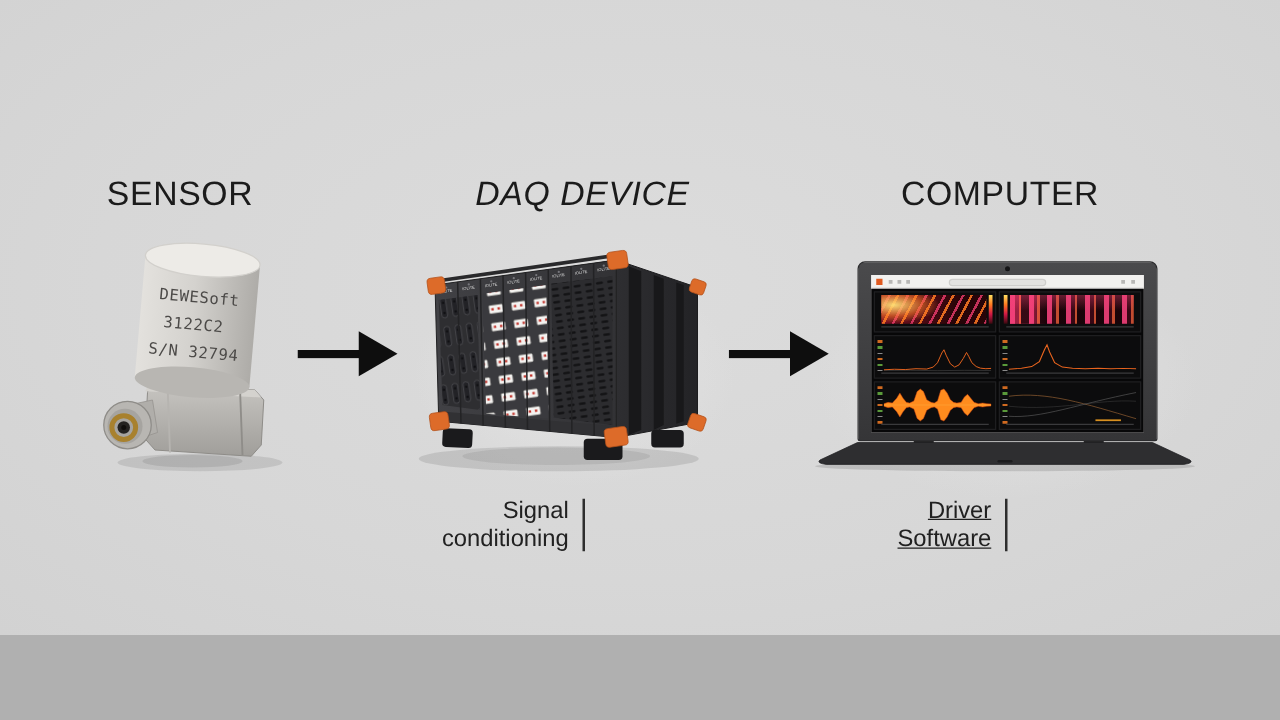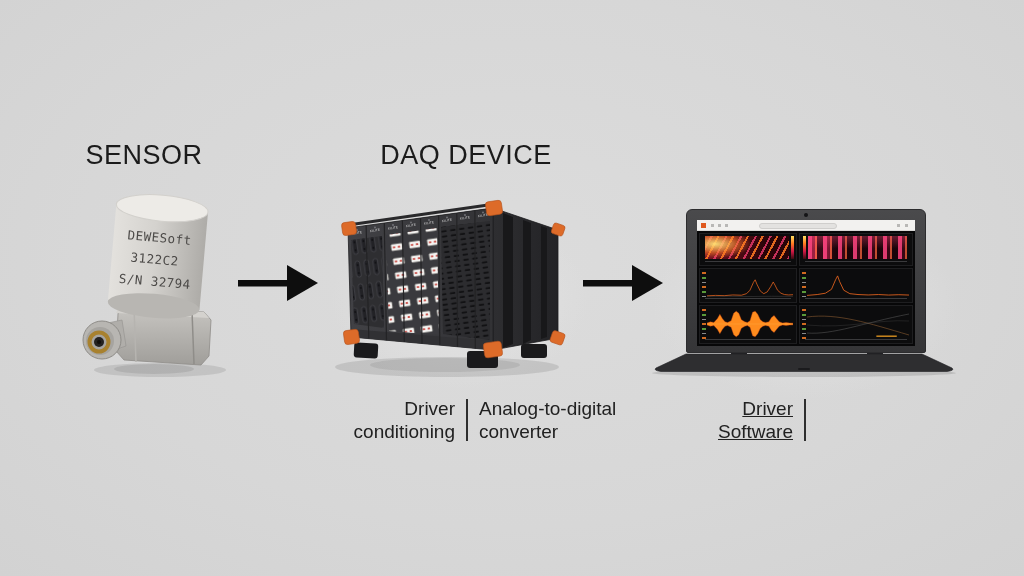--- a/index.html
+++ b/index.html
@@ -1,27 +1,27 @@
 <!DOCTYPE html>
 <html><head>
 <meta charset="utf-8">
 <style>
   html,body{margin:0;padding:0;background:#b0b0b0;}
   #stage{
-    position:relative;width:1024px;height:576px;overflow:hidden;
+    position:relative;width:1024px;height:508px;overflow:hidden;
     background:radial-gradient(ellipse at 50% 45%, #dcdcdc 0%, #d7d7d7 60%, #d2d2d2 100%);
     font-family:"Liberation Sans", sans-serif;
   }
   .glow{position:absolute;border-radius:50%;pointer-events:none;}
   .stage-title{
     position:absolute;top:140px;width:240px;text-align:center;
     font-size:27px;letter-spacing:.5px;color:#1b1b1b;font-weight:400;
   }
   #title-sensor{left:24px;}
-  #title-daq{left:346px;}
+  #title-daq{left:346px;font-style:italic;}
   #title-computer{left:680px;}
   .abs{position:absolute;}
   
   .caption{
     position:absolute;top:397px;display:flex;align-items:stretch;
     color:#212121;font-size:19px;line-height:23px;
   }
   .caption .cap-left{text-align:right;}
   .caption .cap-divider{width:2px;background:#2e2e2e;margin:2px 11px;}
   #caption-daq{left:330px;}
@@ -71,20 +71,21 @@
 </head>
 <body>
 
 <div id="stage">
 
   <div class="glow" style="left:330px;top:210px;width:260px;height:180px;background:radial-gradient(ellipse,#e4e4e4 0%,rgba(228,228,228,0) 70%);"></div>
   <div class="glow" style="left:650px;top:210px;width:310px;height:190px;background:radial-gradient(ellipse,#e3e3e3 0%,rgba(227,227,227,0) 70%);"></div>
 
   <div class="stage-title" id="title-sensor">SENSOR</div>
   <div class="stage-title" id="title-daq">DAQ DEVICE</div>
+  <div class="stage-title" id="title-computer">COMPUTER</div>
 
   <svg class="abs" style="left:58px;top:186px;" width="200" height="195" viewBox="0 0 200 195">
     <defs>
       <linearGradient id="cylgrad" x1="0" y1="0" x2="1" y2="0">
         <stop offset="0" stop-color="#e3e1dd"></stop>
           <stop offset="0.45" stop-color="#d4d2ce"></stop>
           <stop offset="1" stop-color="#aeaca8"></stop>
       </linearGradient>
       <linearGradient id="hexgrad" x1="0" y1="0" x2="0" y2="1">
         <stop offset="0" stop-color="#c8c6c2"></stop>
@@ -297,23 +298,22 @@
         <path d="M0,8 C30,4 60,14 100,26" fill="none" stroke="#8a5a30" stroke-width="0.7" opacity="0.85"></path>
         <path d="M0,24 C25,26 55,14 100,5" fill="none" stroke="#6f6f6f" stroke-width="0.6" opacity="0.7"></path>
         <path d="M0,16 C40,20 70,10 100,12" fill="none" stroke="#4a4a4a" stroke-width="0.5" opacity="0.7"></path>
         <rect x="68" y="26.5" width="20" height="1.4" fill="#d89020"></rect>
       </svg>
       <div class="axisline"></div>
     </div>
   </div>
 
   <div class="caption" id="caption-daq">
-    <div class="cap-left">Driver conditioning</div>
+    <div class="cap-left">Signal conditioning</div>
     <div class="cap-divider"></div>
-    <div class="cap-right">Analog-to-digital converter</div>
   </div>
 
   <div class="caption" id="caption-computer">
     <div class="cap-left">Driver Software</div>
     <div class="cap-divider"></div>
   </div>
 
 </div>
 
 </body></html>

